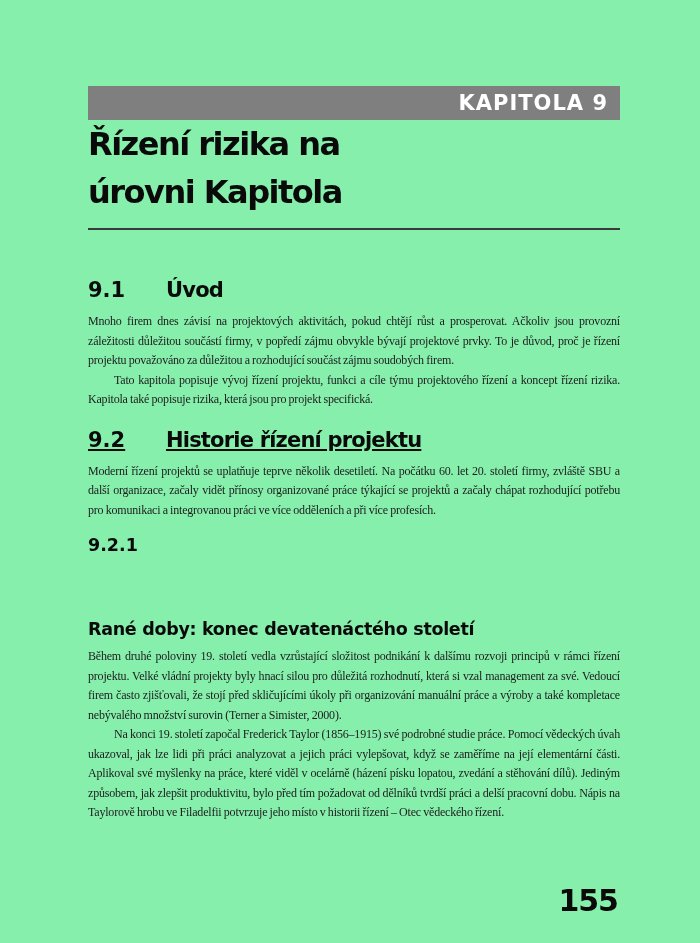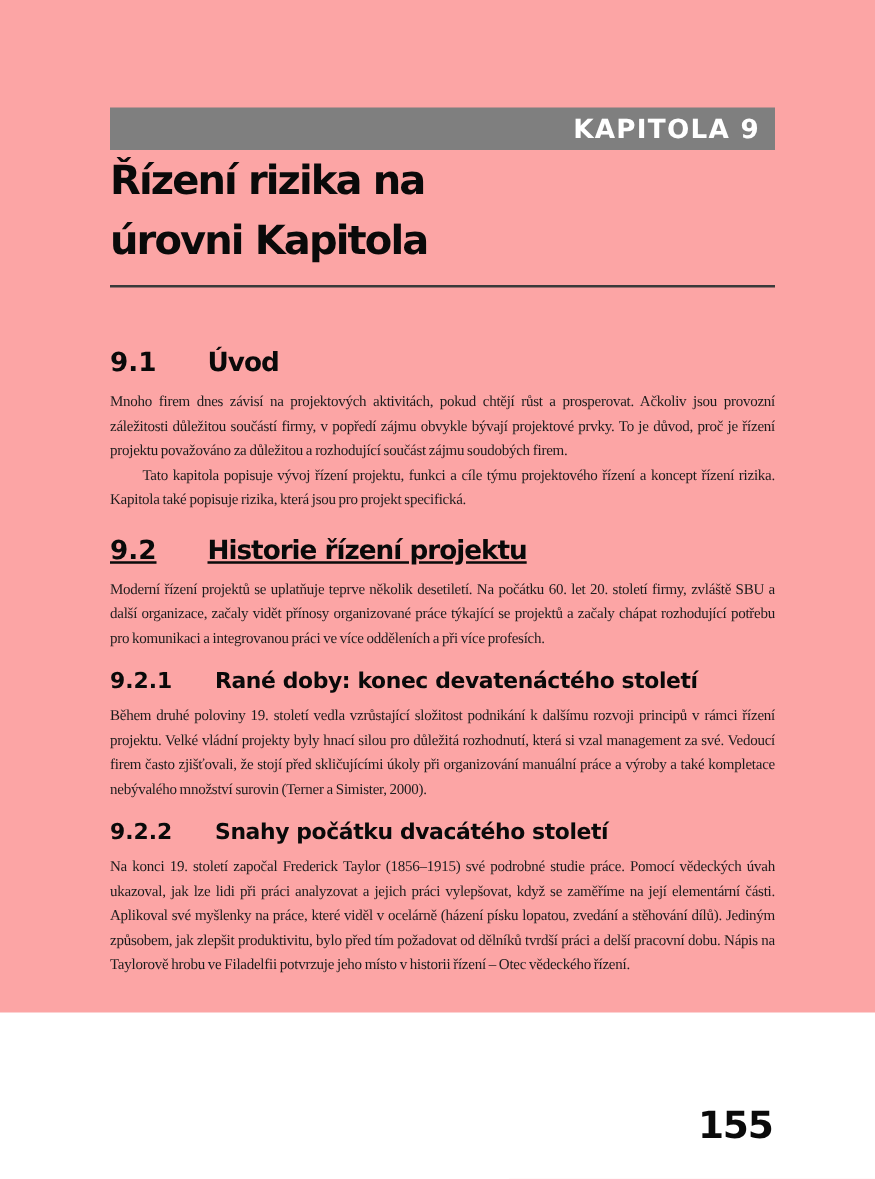--- a/index.html
+++ b/index.html
@@ -5,22 +5,22 @@
   * { margin: 0; padding: 0; box-sizing: border-box; }
   html, body { background: #ffffff; }
   body {
     width: 700px; height: 943px;
     font-family: "Liberation Serif", serif;
     position: relative;
     overflow: hidden;
   }
   .page {
     position: relative;
-    width: 700px; height: 810px;
-    background: #fca5a5;
+    width: 700px; height: 943px;
+    background: #86efac;
   }
   .content {
     position: absolute;
     left: 88px;
     width: 532px;
     top: 0;
   }
   .chapter-badge {
     margin-top: 86px;
     height: 34px;
@@ -61,20 +61,21 @@
   .section-heading .sec-num { width: 78px; flex: 0 0 78px; letter-spacing: 0; }
   .subsection-heading {
     display: flex;
     margin-top: 13px;
     font-family: "DejaVu Sans", sans-serif;
     font-weight: bold;
     font-size: 17.5px;
     line-height: 24px;
     letter-spacing: -0.3px;
     color: #0a0a0a;
+    flex-direction: column;
   }
   .subsection-heading .sec-num { width: 84px; flex: 0 0 84px; letter-spacing: 0; }
   p.body-par {
     margin-top: 6px;
     font-size: 12px;
     line-height: 19.5px;
     text-align: justify;
     color: #1c1c1c;
     letter-spacing: -0.2px;
     word-spacing: -0.5px;
@@ -122,22 +123,18 @@
       <span class="sec-title">Historie řízení projektu</span>
     </h2>
     <p class="body-par">Moderní řízení projektů se uplatňuje teprve několik desetiletí. Na počátku 60. let 20. století firmy, zvláště SBU a další organizace, začaly vidět přínosy organizované práce týkající se projektů a začaly chápat rozhodující potřebu pro komunikaci a integrovanou práci ve více odděleních a při více profesích.</p>
 
     <h3 class="subsection-heading">
       <span class="sec-num">9.2.1</span>
       <span class="sec-title">Rané doby: konec devatenáctého století</span>
     </h3>
     <p class="body-par">Během druhé poloviny 19. století vedla vzrůstající složitost podnikání k dalšímu rozvoji principů v rámci řízení projektu. Velké vládní projekty byly hnací silou pro důležitá rozhodnutí, která si vzal management za své. Vedoucí firem často zjišťovali, že stojí před skličujícími úkoly při organizování manuální práce a výroby a také kompletace nebývalého množství surovin (Terner a Simister, 2000).</p>
 
-    <h3 class="subsection-heading">
-      <span class="sec-num">9.2.2</span>
-      <span class="sec-title">Snahy počátku dvacátého století</span>
-    </h3>
     <p class="body-par">Na konci 19. století započal Frederick Taylor (1856–1915) své podrobné studie práce. Pomocí vědeckých úvah ukazoval, jak lze lidi při práci analyzovat a jejich práci vylepšovat, když se zaměříme na její elementární části. Aplikoval své myšlenky na práce, které viděl v ocelárně (házení písku lopatou, zvedání a stěhování dílů). Jediným způsobem, jak zlepšit produktivitu, bylo před tím požadovat od dělníků tvrdší práci a delší pracovní dobu. Nápis na Taylorově hrobu ve Filadelfii potvrzuje jeho místo v historii řízení – Otec vědeckého řízení.</p>
 
   </div>
 
   <div class="page-number">155</div>
 </div>
 
 </body></html>

